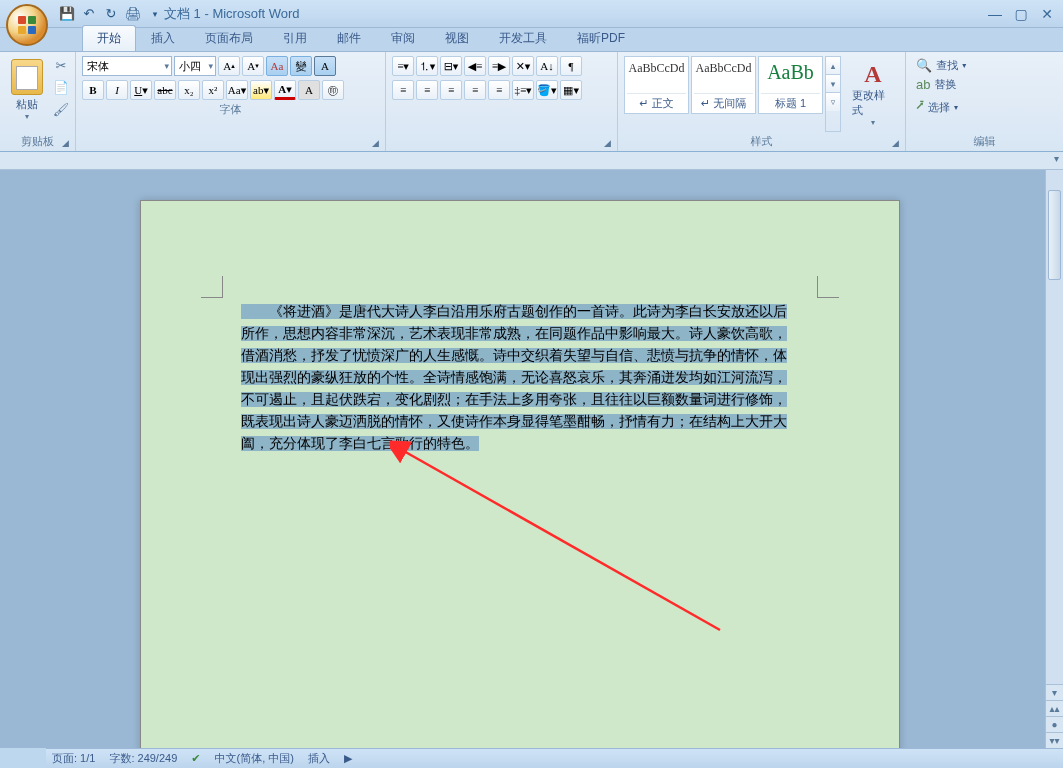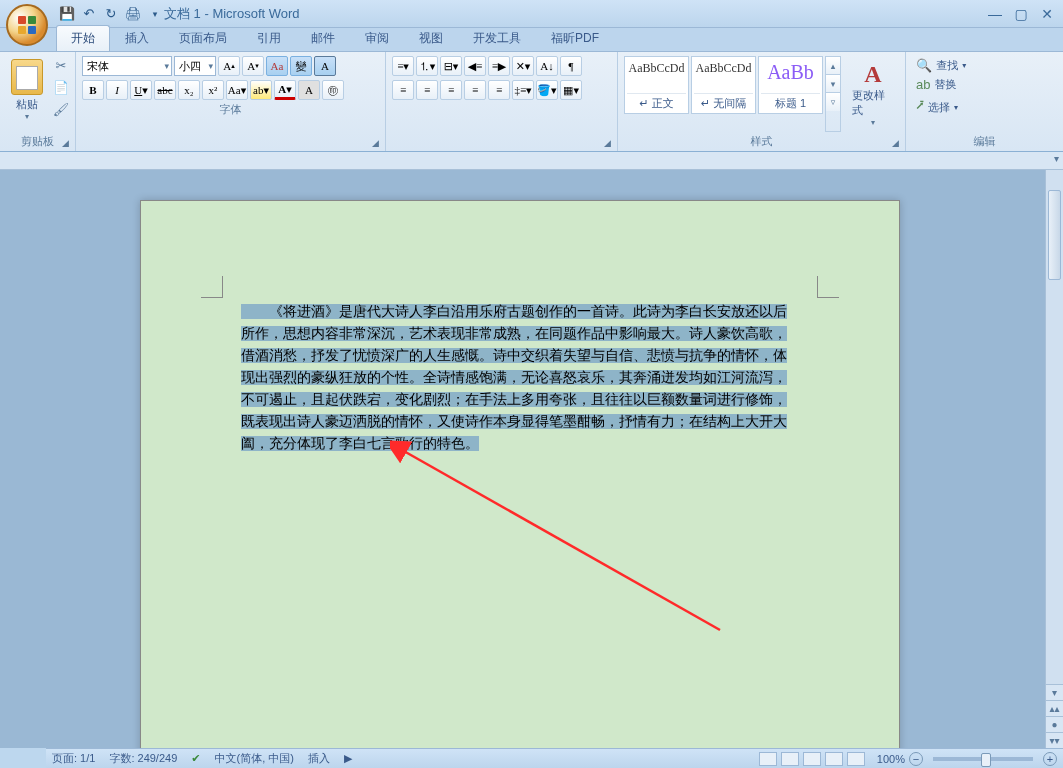--- a/index.html
+++ b/index.html
@@ -9,21 +9,21 @@
 .office-btn span{display:grid;grid-template-columns:8px 8px;grid-template-rows:8px 8px;gap:2px}
 .office-btn i{background:#d84a2a;border-radius:1px}
 .office-btn i:nth-child(2){background:#3a8a3a}
 .office-btn i:nth-child(3){background:#e8a82e}
 .office-btn i:nth-child(4){background:#2a6ac0}
 .qat { margin-left: 54px; display: flex; gap: 4px; align-items: center; }
 .qat span { width: 18px; height: 18px; display: flex; align-items: center; justify-content: center; border: 1px solid transparent; border-radius: 2px; cursor: default; color:#2b5a8a; font-size:13px;}
 .title { flex: 1; text-align: left; color: #3a6a9a; font-size: 13px; }
 .win-ctrl { display: flex; gap: 2px; }
 .win-ctrl span { width: 24px; height: 18px; display: flex; align-items: center; justify-content: center; color: #3a6a9a; font-size: 14px; cursor: default; }
-.tabs { height: 24px; display: flex; align-items: flex-end; padding-left: 56px; background: linear-gradient(#bcd5ed,#bcd5ed); border-bottom: 1px solid #9cb8d6; }
+.tabs { height: 24px; display: flex; align-items: flex-end; padding-left: 82px; background: linear-gradient(#bcd5ed,#bcd5ed); border-bottom: 1px solid #9cb8d6; }
 .tab { padding: 4px 14px; color: #3a5a8a; cursor: default; border: 1px solid transparent; border-bottom: none; border-radius: 3px 3px 0 0; }
 .tab.active { background: linear-gradient(#f8fbfe,#e8f0f8); border-color: #9cb8d6; color: #2a4a7a; }
 .ribbon { height: 100px; background: linear-gradient(#e8f0f8,#d8e6f4); display: flex; border-bottom: 1px solid #8ab0d4; }
 .group { border-right: 1px solid #b8cee4; padding: 4px 6px 2px; display: flex; flex-direction: column; position: relative; }
 .group-label { text-align: center; color: #5a7a9a; font-size: 11px; padding-top: 2px; }
 .group-launcher { position: absolute; right: 3px; bottom: 3px; width: 10px; height: 10px; font-size: 9px; color: #5a7a9a; cursor:default;}
 .big-btn { display: flex; flex-direction: column; align-items: center; padding: 2px 4px; border: 1px solid transparent; border-radius: 3px; cursor: default; }
 .paste-icon { width: 32px; height: 36px; background: linear-gradient(#f8d88a,#e8b84a); border: 1px solid #c8982a; border-radius: 3px; position: relative; }
 .paste-icon::after { content:''; position:absolute; top:6px;left:4px;right:4px;bottom:4px;background:#fff;border:1px solid #aaa;}
 .small-icons { display: flex; flex-direction: column; gap: 4px; padding-left: 4px; }
@@ -31,21 +31,21 @@
 .font-row { display: flex; gap: 2px; align-items: center; margin-bottom: 4px; }
 .combo { border: 1px solid #9cb8d6; background: #fff; height: 20px; display: flex; align-items: center; padding: 0 14px 0 4px; position: relative; font-size: 11px; }
 .combo::after { content: '▾'; position: absolute; right: 2px; color: #5a7a9a; font-size: 9px; }
 .font-name { width: 90px; }
 .font-size { width: 42px; }
 .sq-btn { width: 22px; height: 20px; border: 1px solid #b8cee4; background: linear-gradient(#fff,#e8f0f8); display: flex; align-items: center; justify-content: center; border-radius: 2px; cursor: default; font-size: 11px; font-family: "Times New Roman", serif; }
 .sq-btn.blue { background: linear-gradient(#c8e0f8,#a8d0f0); border-color:#7ab0e0;}
 .styles-gallery { display: flex; gap: 2px; }
 .style-item { width: 65px; height: 58px; border: 1px solid #b8cee4; background: #fff; display: flex; flex-direction: column; align-items: center; justify-content: space-between; padding: 4px 2px 2px; cursor: default; }
 .style-preview { font-family: "Times New Roman"; color: #333; font-size: 12px; }
-.style-preview.big { font-size: 20px; color: #8b5cf6; }
+.style-preview.big { font-size: 20px; color: #15803d; }
 .style-name{font-size:11px;color:#3a5a8a;border-top:1px solid #e0e8f0;width:100%;text-align:center;padding-top:2px;}
 .gallery-arrows{display:flex;flex-direction:column;border:1px solid #b8cee4;}
 .gallery-arrows span{width:14px;height:18px;display:flex;align-items:center;justify-content:center;border-bottom:1px solid #b8cee4;font-size:9px;color:#5a7a9a;background:linear-gradient(#fff,#e8f0f8);cursor:default;}
 .edit-btn{display:flex;align-items:center;gap:4px;padding:2px 4px;cursor:default;color:#3a5a8a;font-size:11px;}
 .edit-btn span:first-child{color:#5a8a5a;font-size:13px;}
 .ruler-area { height: 18px; background: #d8e6f4; border-bottom: 1px solid #a8c0d8; position:relative;}
 .ruler-area::after{content:'▾';position:absolute;right:4px;top:1px;color:#5a7a9a;font-size:10px;}
 .doc-area { position: relative; background: #9ab8d4; height: 578px; overflow: hidden; }
 .scroll-v { position: absolute; right: 0; top: 0; bottom: 0; width: 18px; background: #d0e0f0; border-left: 1px solid #a8c0d8; }
 .scroll-thumb{position:absolute;top:20px;left:2px;right:2px;height:90px;background:linear-gradient(90deg,#e8f0f8,#c8d8e8);border:1px solid #9cb8d6;border-radius:2px;}
@@ -258,24 +258,13 @@
   </div>
 </div>
 
 <div class="statusbar">
   <span>页面: 1/1</span>
   <span>字数: 249/249</span>
   <span style="color:#3a8a3a;">✔</span>
   <span>中文(简体, 中国)</span>
   <span>插入</span>
   <span>▶</span>
-  <div class="status-right">
-    <div class="view-btn"></div>
-    <div class="view-btn"></div>
-    <div class="view-btn"></div>
-    <div class="view-btn"></div>
-    <div class="view-btn"></div>
-    <span style="margin-left:8px;">100%</span>
-    <span style="width:14px;height:14px;border:1px solid #7a9ab8;border-radius:50%;text-align:center;line-height:12px;">−</span>
-    <div class="zoom-slider"></div>
-    <span style="width:14px;height:14px;border:1px solid #7a9ab8;border-radius:50%;text-align:center;line-height:12px;">+</span>
-  </div>
 </div>
 
 </body></html>

